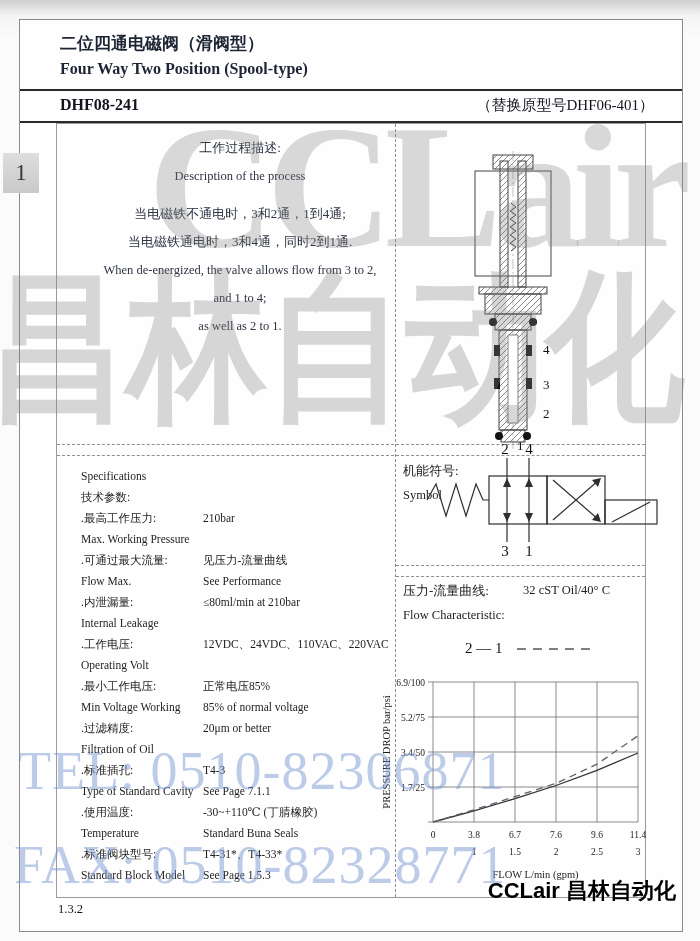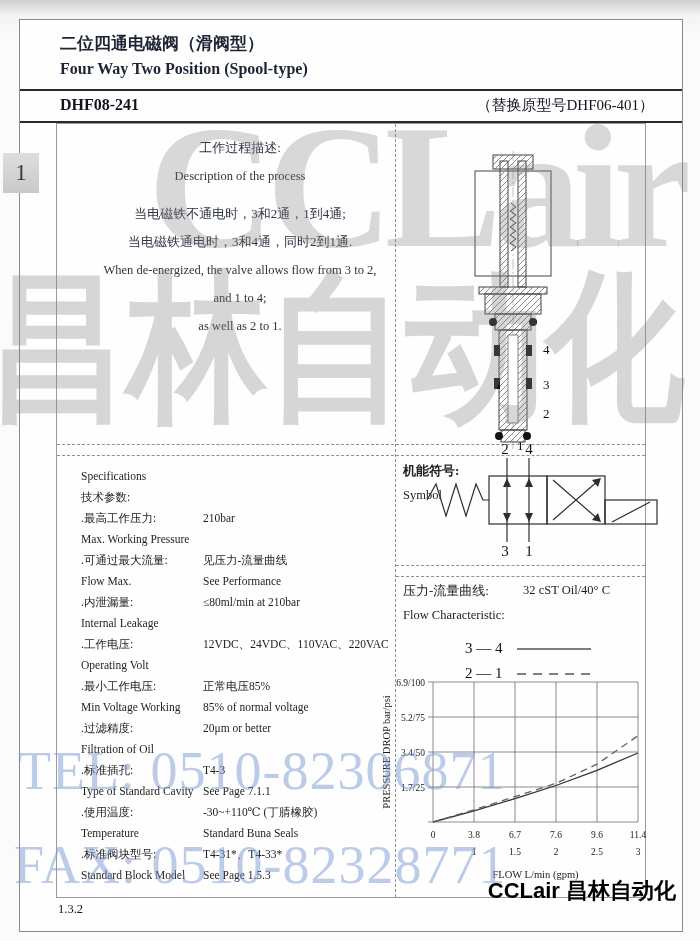--- a/index.html
+++ b/index.html
@@ -21,21 +21,21 @@
   .hsep{position:absolute;height:0;border-top:1px dashed #8f8f8f;}
   
   .desc{position:absolute;left:38px;top:10px;width:290px;font-size:12.5px;line-height:28px;color:#2e3442;text-align:center;}
   .desc .zh{font-size:13px;}
   
   .specs{position:absolute;left:24px;top:342px;width:308px;font-size:11.5px;}
   .spec-row{display:flex;height:21px;line-height:21px;white-space:nowrap;}
   .spec-label{flex:0 0 122px;color:#1e1e1e;}
   .spec-value{color:#1e1e1e;}
   
-  .sym-head-zh{position:absolute;left:346px;top:338px;font-size:13px;font-weight:bold;}
+  .sym-head-zh{position:absolute;left:346px;top:338px;font-size:13px;}
   .sym-head-en{position:absolute;left:346px;top:364px;font-size:12.5px;}
   .flow-head-zh{position:absolute;left:346px;top:458px;font-size:13px;}
   .flow-oil{position:absolute;left:466px;top:459px;font-size:12.5px;}
   .flow-head-en{position:absolute;left:346px;top:484px;font-size:12.5px;}
   .legend{position:absolute;left:408px;top:512px;width:200px;}
   .legend-row{display:flex;align-items:center;height:25px;font-size:15px;color:#111;}
   .legend-row svg{margin-left:14px;}
   .ls-solid{stroke:#555;stroke-width:1.5;}
   .ls-dashed{stroke:#555;stroke-width:1.5;stroke-dasharray:9 7;}
   
@@ -230,26 +230,20 @@
         <text class="symnum" x="110" y="12">4</text>
         <text class="symnum" x="86" y="114">3</text>
         <text class="symnum" x="110" y="114">1</text>
       </svg>
 
       <div class="flow-head-zh">压力-流量曲线:</div>
       <div class="flow-oil">32 cST Oil/40° C</div>
       <div class="flow-head-en">Flow Characteristic:</div>
 
       <div class="legend">
-        <div class="legend-row">
-          <span>3 — 4</span>
-          <svg width="74" height="6">
-              <line class="ls-solid" x1="0" y1="3" x2="74" y2="3"></line>
-            </svg>
-        </div>
         <div class="legend-row">
           <span>2 — 1</span>
           <svg width="74" height="6">
               <line class="ls-dashed" x1="0" y1="3" x2="74" y2="3"></line>
             </svg>
         </div>
       </div>
 
       <div class="chart-wrap">
         <svg id="flow-chart" width="290" height="232" viewBox="0 0 290 232">

